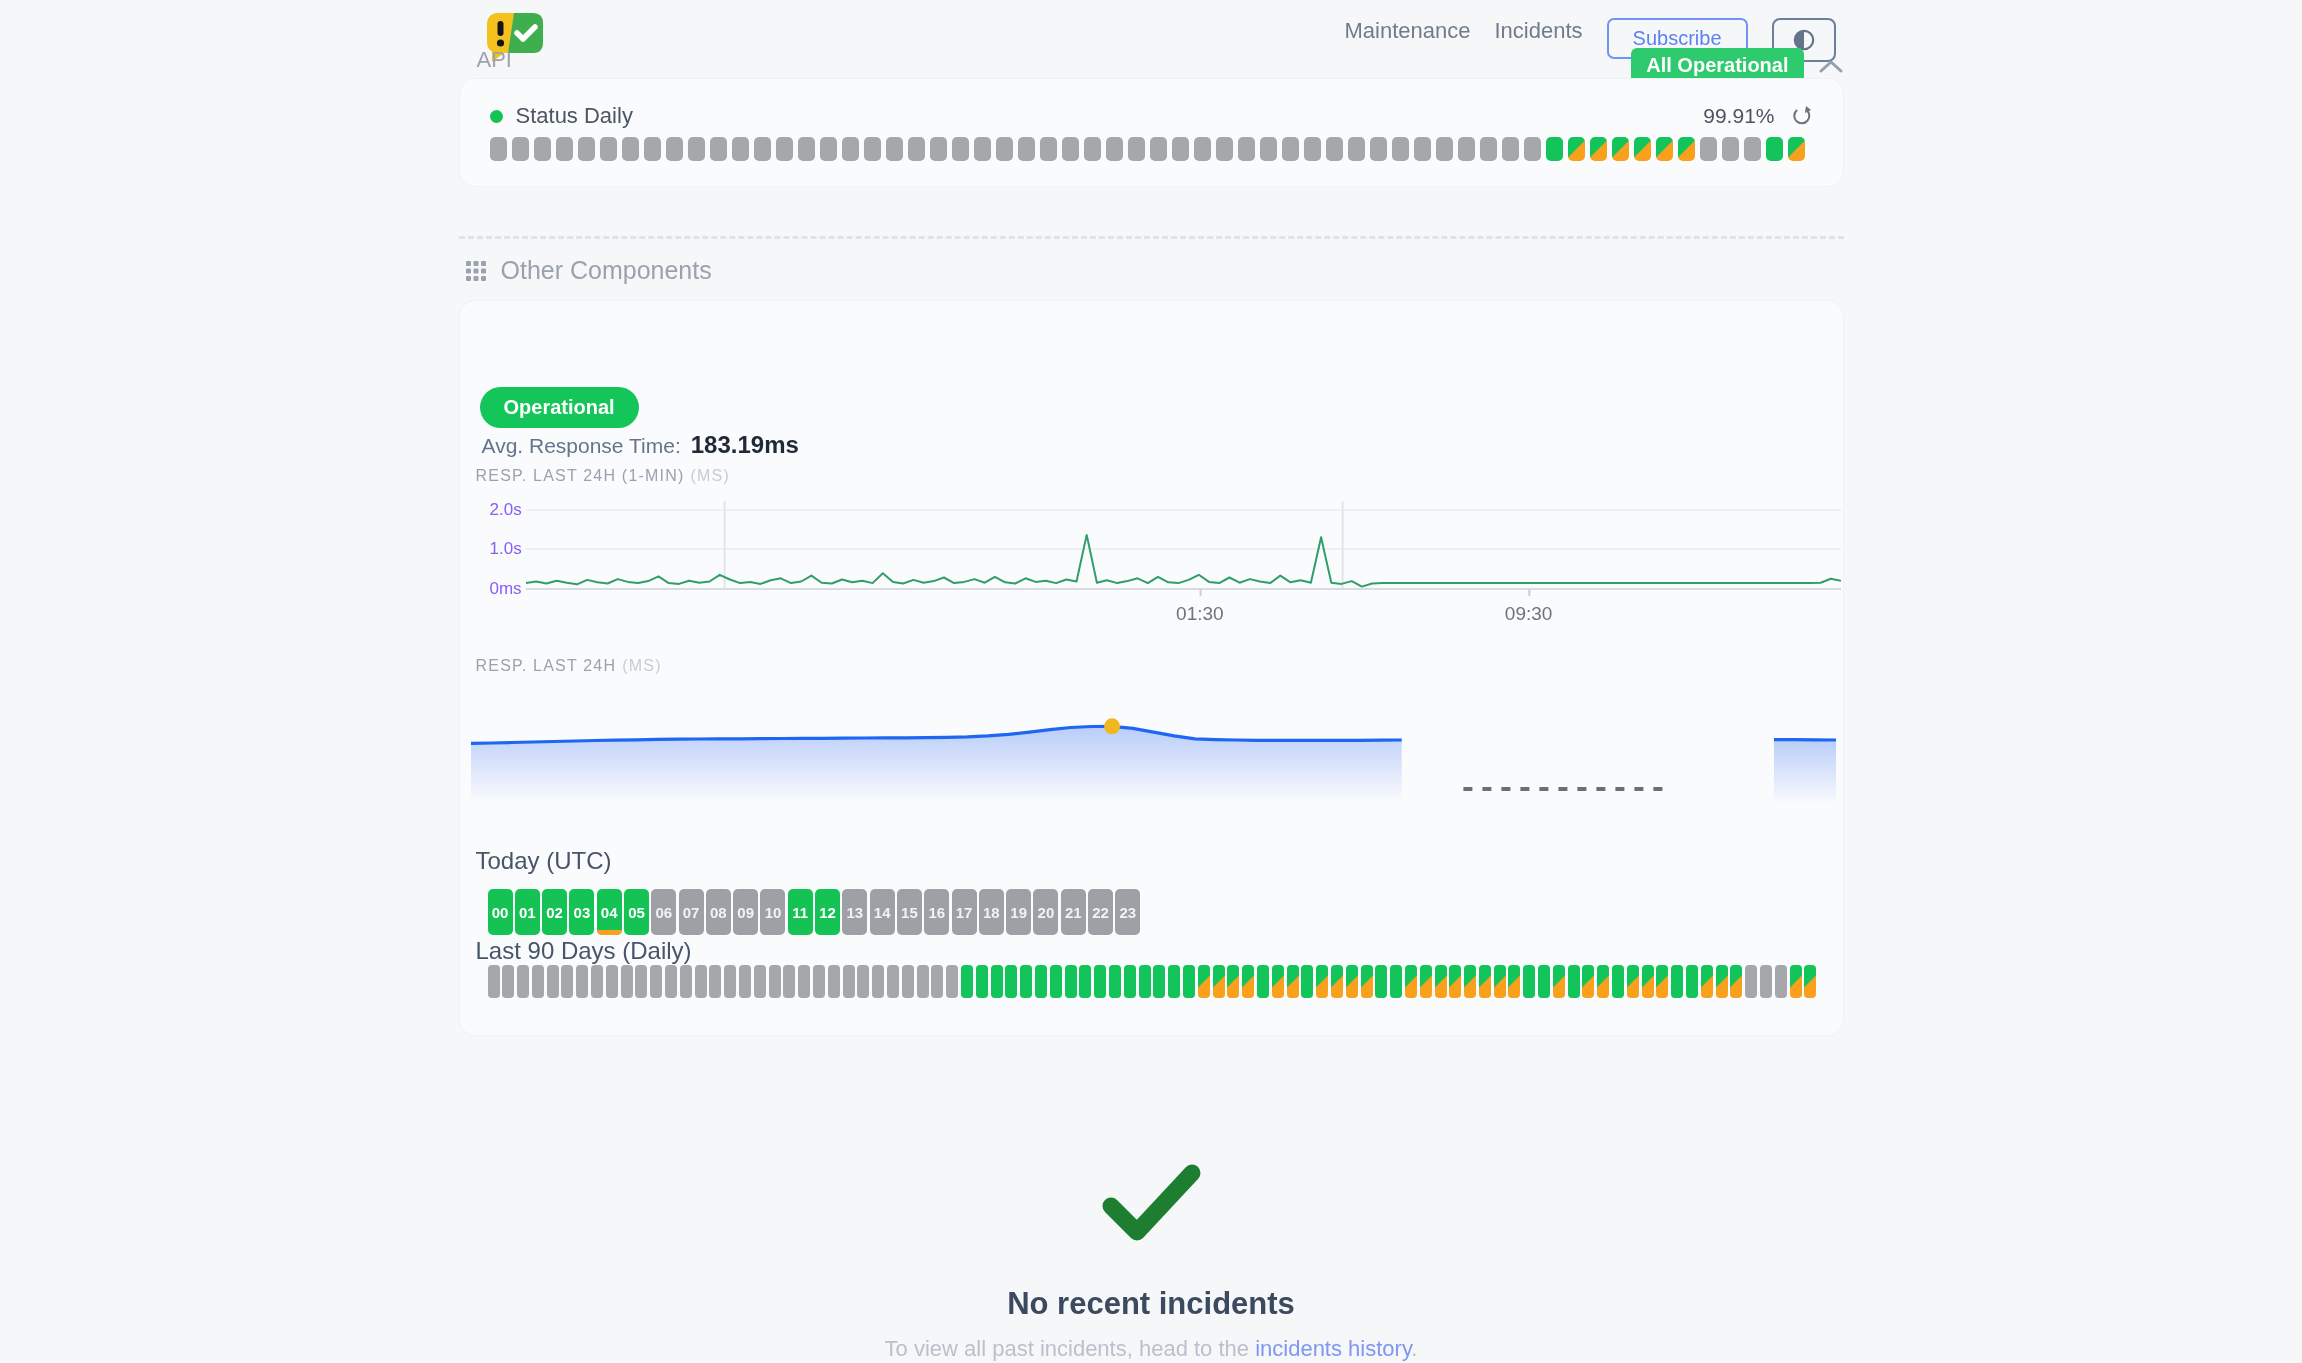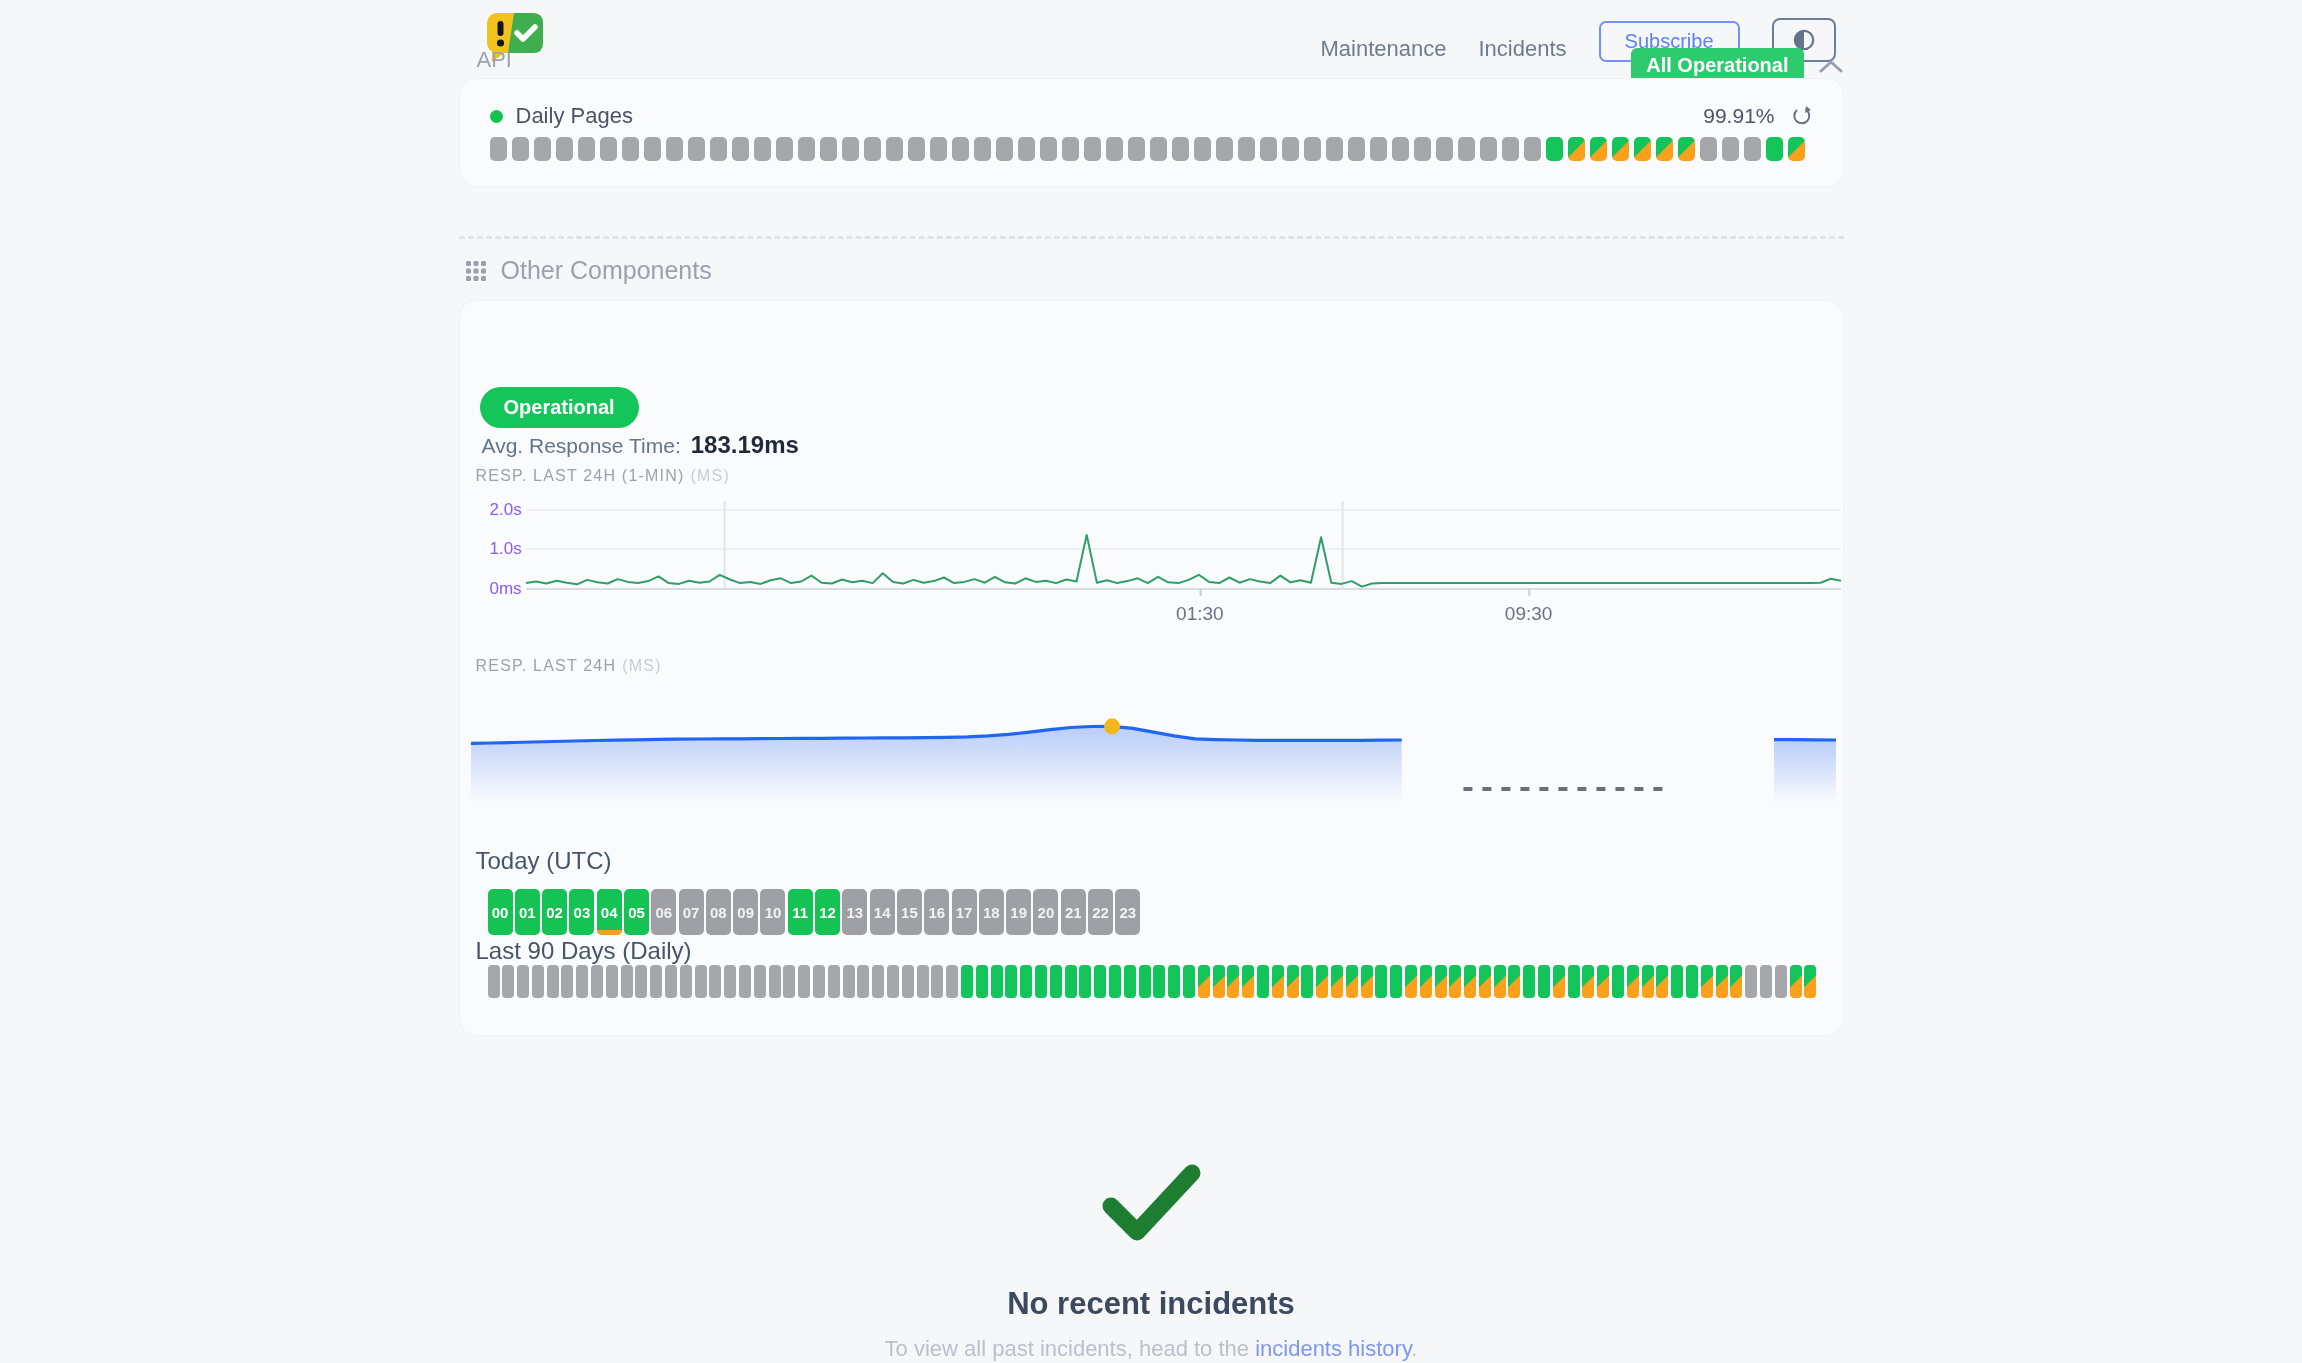--- a/index.html
+++ b/index.html
@@ -4,21 +4,21 @@
 <style>
   * { margin:0; padding:0; box-sizing:border-box; }
   html,body { width:2302px; height:1363px; background:#f6f7f9; font-family:"Liberation Sans",sans-serif; color:#4b5563; }
   .container { width:1385px; margin:0 auto; position:relative; height:1363px; }
 
   
   .header { position:absolute; top:0; left:0; right:0; height:78px; }
   .brand { position:absolute; left:25px; top:10px; display:flex; align-items:flex-start; gap:12px; }
   .brand-name { font-size:36px; font-weight:bold; color:#141414; letter-spacing:.5px; line-height:52px; }
   .brand-tag { font-size:15px; color:#2d2d2d; vertical-align:top; position:relative; top:-14px; left:2px; font-weight:normal; }
-  .nav { position:absolute; right:8px; top:18px; display:flex; align-items:flex-end; gap:32px; }
+  .nav { position:absolute; right:8px; top:18px; display:flex; align-items:flex-start; gap:24px; }
   .nav-link { font-size:22px; color:#707c8b; cursor:pointer; }
   .subscribe-btn { font-size:20px; color:#5b82f3; border:2px solid #7491f5; border-radius:7px; padding:7px 24px; background:transparent; cursor:pointer; font-family:inherit; }
   .theme-btn { width:64px; height:44px; border:2px solid #6d7f9d; border-radius:8px; background:transparent; display:flex; align-items:center; justify-content:center; cursor:pointer; }
   .status-row { position:absolute; right:0; top:48px; display:flex; align-items:center; gap:14px; }
   .status-badge { background:#2dca6e; color:#fff; font-size:20px; font-weight:bold; padding:6px 15px; border-radius:6px; }
 
   .api-label { position:absolute; left:18px; top:47px; font-size:22px; color:#9ca3af; }
 
   .card { position:absolute; left:0; right:0; background:#fafbfd; border:1px solid #f0f1f5; border-radius:16px; }
   .card1 { top:78px; height:109px; }
@@ -114,21 +114,21 @@
           </svg>
       </span>
     </div>
   </div>
 
   <div class="api-label">API</div>
 
   <div class="card card1">
     <div class="comp-row" style="top:24px;">
       <span class="dot"></span>
-      <span class="comp-name">Daily Pages</span>
+      <span class="comp-name">Status Daily</span>
       <span class="comp-right">
         <span class="uptime">99.91%</span>
         <span class="icon">
           <svg width="22" height="22" viewBox="0 0 22 22">
             <path d="M5.5 5.5 a7.5 7.5 0 1 0 10 -0.5" fill="none" stroke="#6b7280" stroke-width="2" stroke-linecap="round"></path>
             <polygon points="15,1 20,5 14,8" fill="#6b7280"></polygon>
           </svg>
         </span>
       </span>
     </div>

